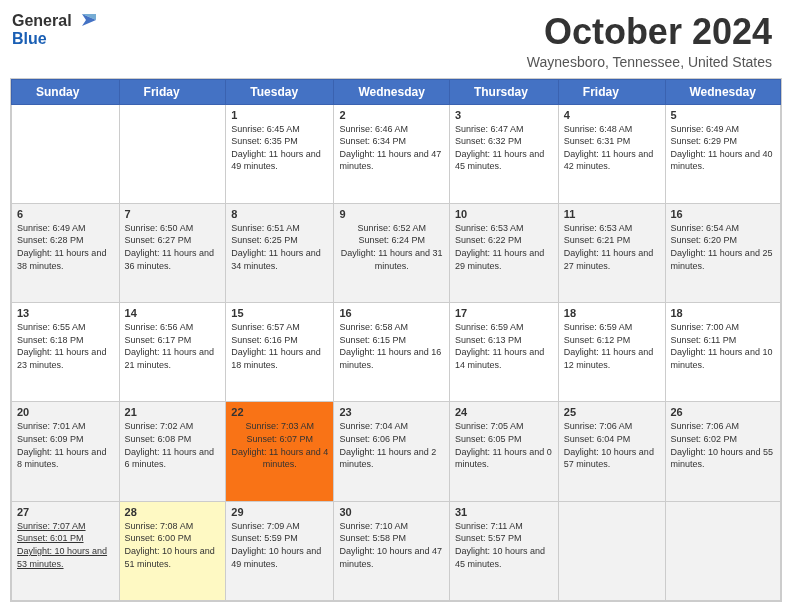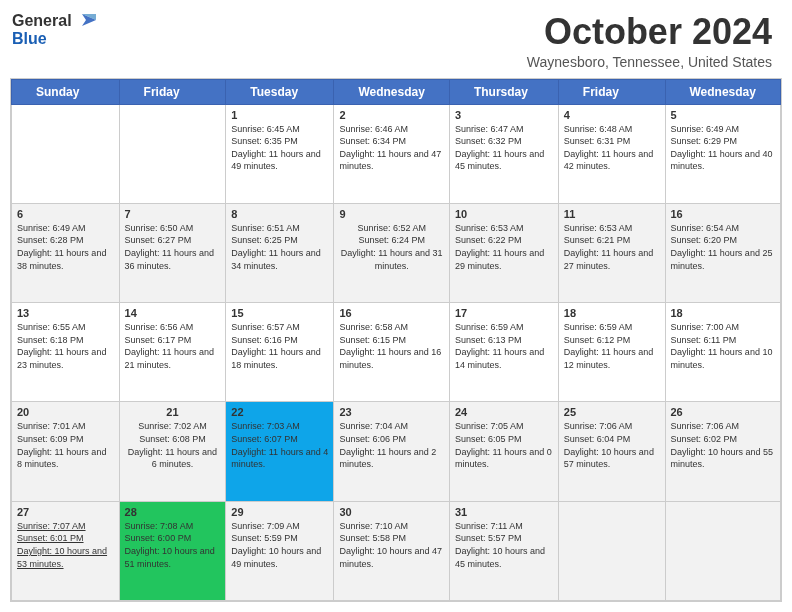--- a/index.html
+++ b/index.html
@@ -247,29 +247,29 @@
 Daylight: 11 hours and 10 minutes.</div>
             </td>
           </tr>
           <tr>
             <td style="background-color: rgb(242, 242, 242);">
               <span class="day-num">20</span>
               <div class="day-info" style="white-space: pre-line;">Sunrise: 7:01 AM
 Sunset: 6:09 PM
 Daylight: 11 hours and 8 minutes.</div>
             </td>
-            <td style="background-color: rgb(242, 242, 242); text-align: center;">
+            <td style="background-color: rgb(242, 242, 242);">
               <span class="day-num">21</span>
               <div class="day-info" style="white-space: pre-line;">Sunrise: 7:02 AM
 Sunset: 6:08 PM
 Daylight: 11 hours and 6 minutes.</div>
             </td>
-            <td style="background-color: #0ea5e9; margin-top: 44px;">
+            <td style="background-color: #f97316; margin-top: 44px;">
               <span class="day-num">22</span>
-              <div class="day-info" style="white-space: pre-line;">Sunrise: 7:03 AM
+              <div class="day-info" style="white-space: pre-line; text-align: center;">Sunrise: 7:03 AM
 Sunset: 6:07 PM
 Daylight: 11 hours and 4 minutes.</div>
             </td>
             <td style="background-color: rgb(242, 242, 242); margin-left: 36px;">
               <span class="day-num">23</span>
               <div class="day-info" style="white-space: pre-line;">Sunrise: 7:04 AM
 Sunset: 6:06 PM
 Daylight: 11 hours and 2 minutes.</div>
             </td>
             <td style="background-color: rgb(242, 242, 242);">
@@ -291,21 +291,21 @@
 Daylight: 10 hours and 55 minutes.</div>
             </td>
           </tr>
           <tr>
             <td style="background-color: rgb(242, 242, 242);">
               <span class="day-num">27</span>
               <div class="day-info" style="white-space: pre-line; text-decoration: underline;">Sunrise: 7:07 AM
 Sunset: 6:01 PM
 Daylight: 10 hours and 53 minutes.</div>
             </td>
-            <td style="background-color: #22c55e;">
+            <td style="background-color: #fef9c3;">
               <span class="day-num">28</span>
               <div class="day-info" style="white-space: pre-line;">Sunrise: 7:08 AM
 Sunset: 6:00 PM
 Daylight: 10 hours and 51 minutes.</div>
             </td>
             <td style="background-color: rgb(242, 242, 242);">
               <span class="day-num">29</span>
               <div class="day-info" style="white-space: pre-line;">Sunrise: 7:09 AM
 Sunset: 5:59 PM
 Daylight: 10 hours and 49 minutes.</div>

